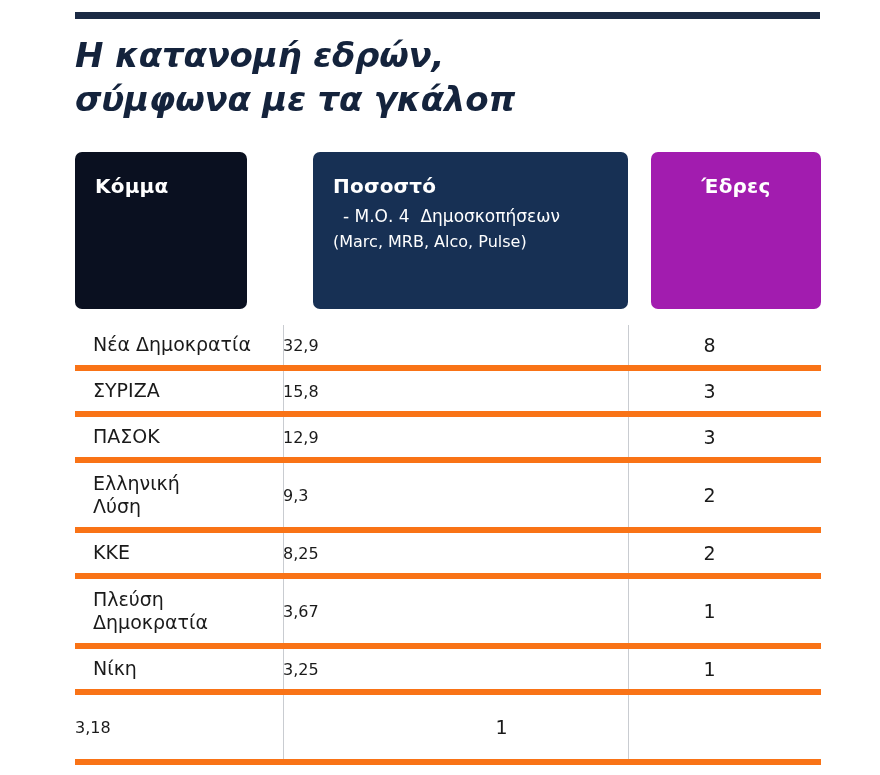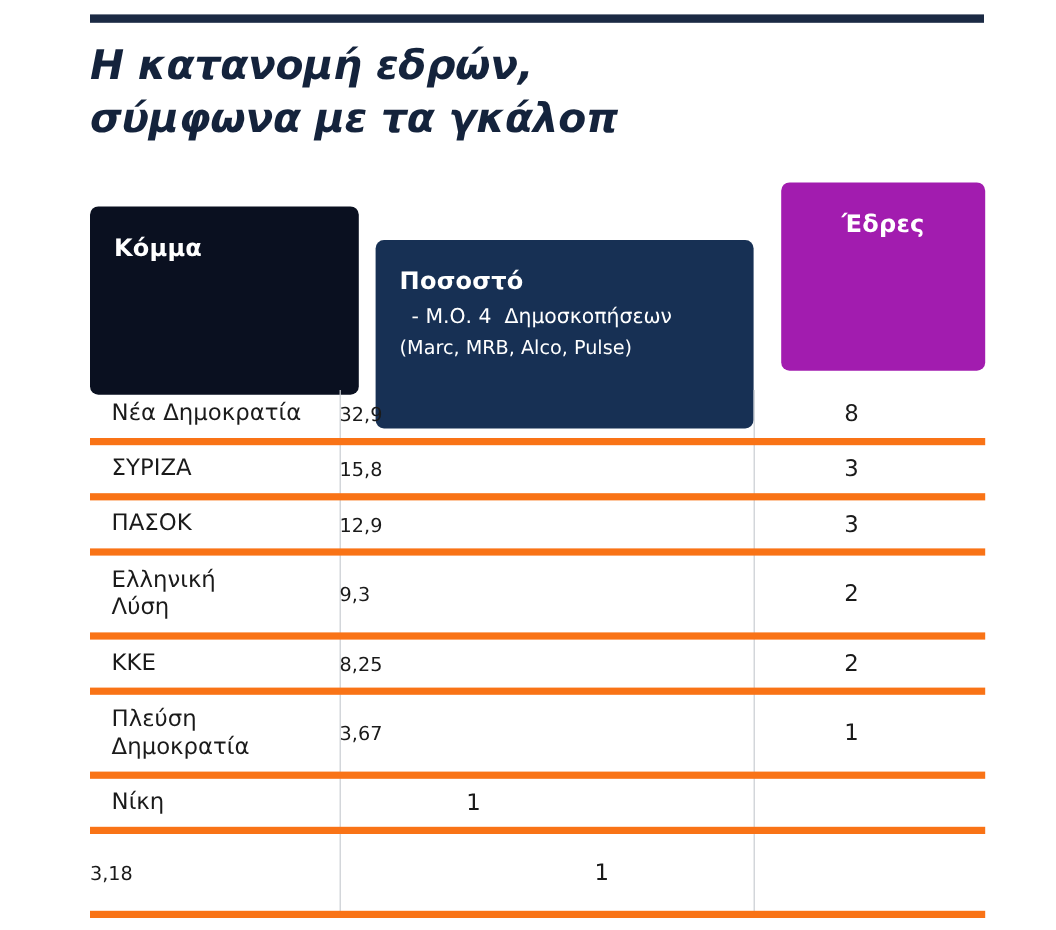--- a/index.html
+++ b/index.html
@@ -57,29 +57,27 @@
   .hcard {
     position: absolute;
     top: 0;
     height: 157px;
     border-radius: 7px;
     box-sizing: border-box;
     color: #ffffff;
   }
   .hcard-party {
     left: 0;
-    width: 224px;
+    width: 172px;
     background: #0a1020;
-    margin-top: 20px;
   }
   .hcard-pct {
     left: 238px;
     width: 315px;
     background: #173054;
-    margin-top: 48px;
   }
   .hcard-seats {
     left: 576px;
     width: 170px;
     background: #3d5madding;
   }
   .hcard-seats {
     background: #a21caf;
   }
   .hcard-title {
@@ -243,20 +241,21 @@
         <span class="l">Δημοκρατία</span>
       </div>
       <div class="cell-pct">3,67</div>
       <div class="cell-seats">1</div>
     </div>
 
     <div class="row short">
       <div class="cell-party">
         <span class="l">Νίκη</span>
       </div>
+      <div class="cell-pct">3,25</div>
       <div class="cell-seats">1</div>
     </div>
 
     <div class="row tall">
       <div class="cell-pct">3,18</div>
       <div class="cell-seats">1</div>
     </div>
 
   </div>
 

